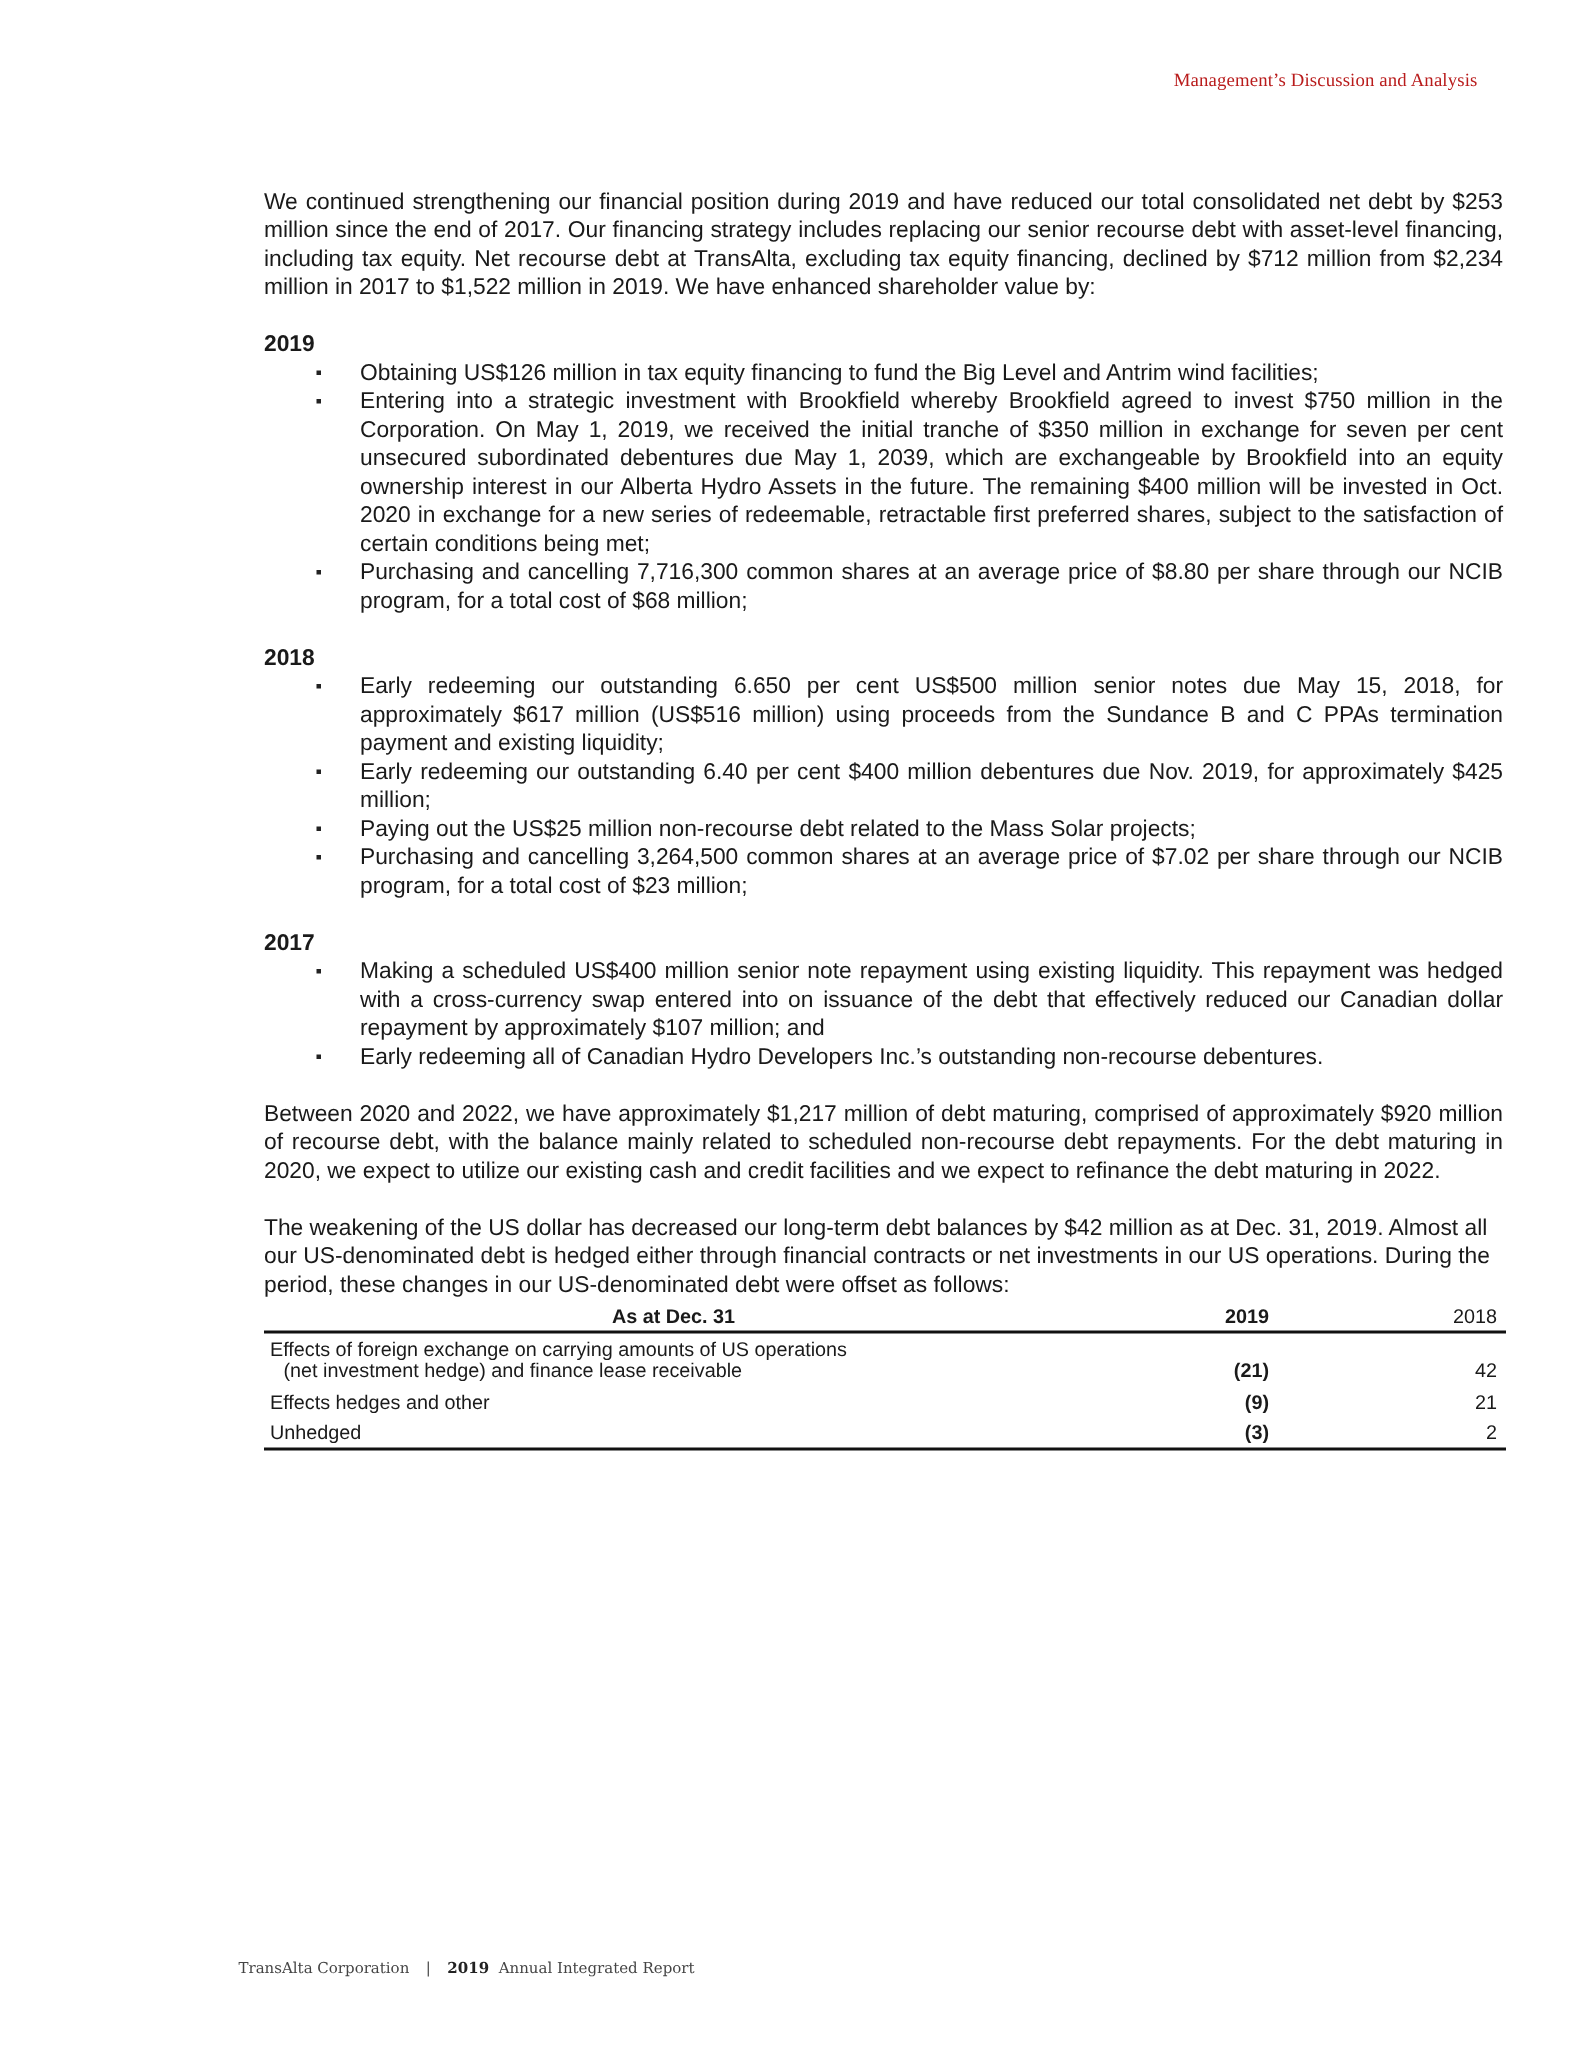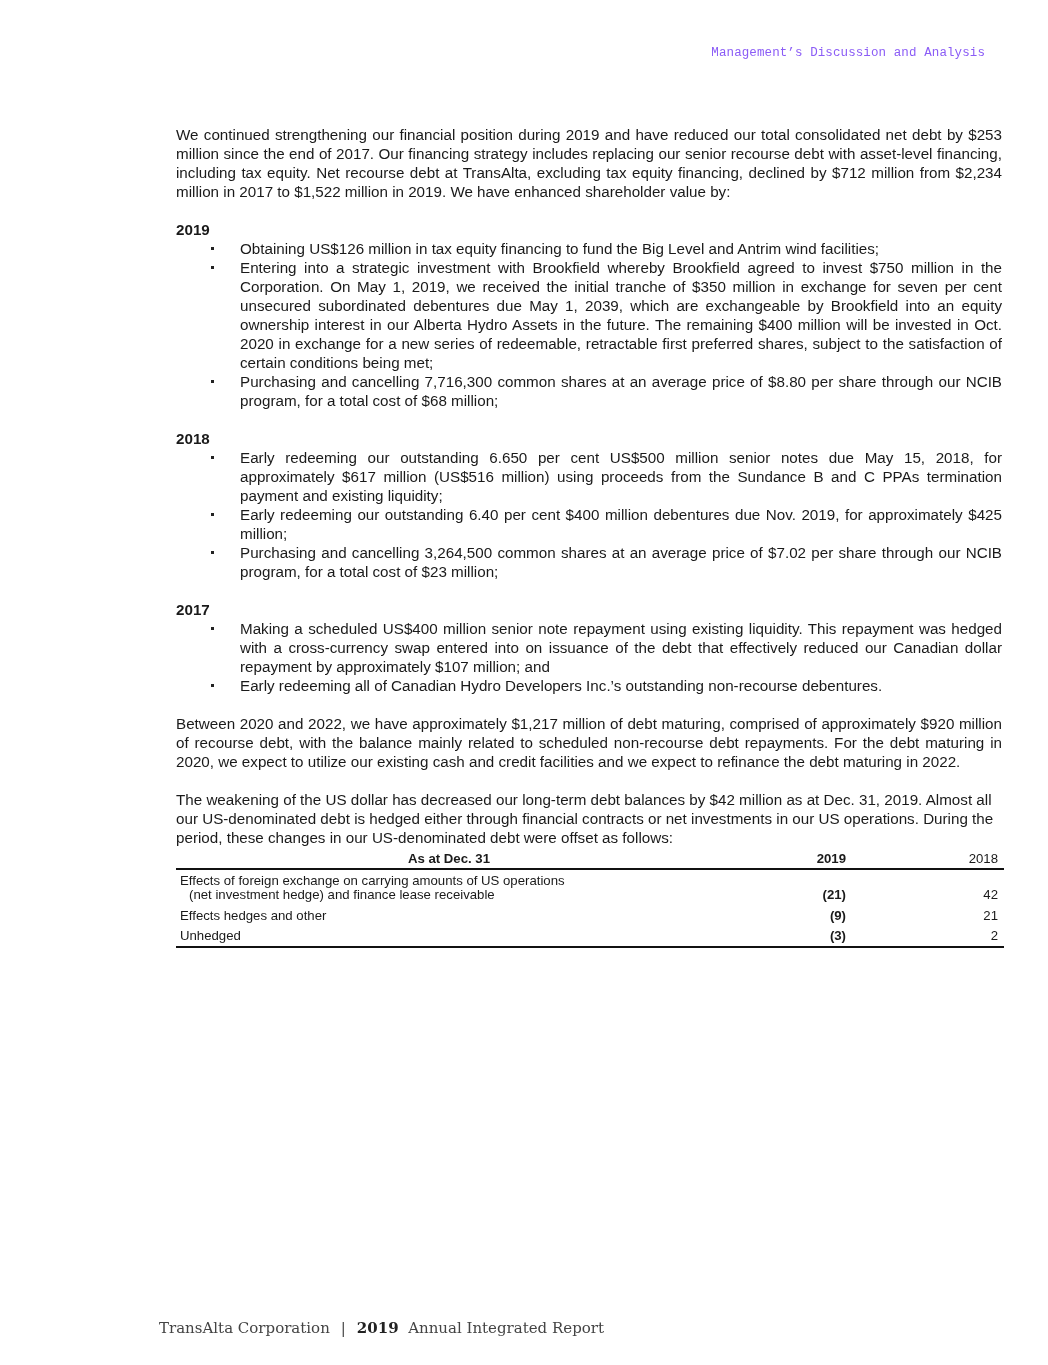--- a/index.html
+++ b/index.html
@@ -2,21 +2,21 @@
 <html><head>
   <meta charset="utf-8">
   <style>
     html, body { margin: 0; padding: 0; background: #ffffff; }
     body {
       width: 1048px; height: 1365px; position: relative; overflow: hidden;
       font-family: "Liberation Sans", sans-serif; color: #1a1a1a;
     }
     .running-header {
       position: absolute; top: 46px; right: 63px;
-      font-family: Liberation Mono, monospace; font-size: 12.5px; color: #8b5cf6;
+      font-family: Liberation Serif, serif; font-size: 12.5px; color: #b91c1c;
       letter-spacing: 0.1px;
     }
     .content {
       position: absolute; left: 176px; top: 125px; width: 826px;
       font-size: 15.2px; line-height: 19px;
     }
     p.para { margin: 0 0 19px 0; text-align: justify; }
     p.para.left { text-align: left; }
     .year-head { font-weight: bold; margin: 0; line-height: 19px; }
     ul.bullets { list-style: none; margin: 0 0 19px 0; padding: 0; }
@@ -39,21 +39,21 @@
     table.fx td.num { text-align: right; }
     table.fx td.c2019 { font-weight: bold; padding-right: 28px; width: 120px; }
     table.fx td.c2018 { width: 120px; padding-right: 6px; }
     table.fx tr.multi td { padding-top: 4px; padding-bottom: 4px; }
     table.fx .indent { display: block; padding-left: 9px; }
     table.fx tr.before-total td { border-bottom: 2px solid #111; }
     table.fx tr.total td { font-weight: bold; border-bottom: 3px solid #111; padding-top: 3px; padding-bottom: 2px; }
     table.fx tr.total td.c2018 { font-weight: normal; }
     .footer {
       position: absolute; top: 1307px; left: 159px;
-      font-family: "DejaVu Serif", serif; font-size: 15px; color: #444; margin-top: 12px;
+      font-family: "DejaVu Serif", serif; font-size: 10px; color: #444;
     }
     .footer .sep { margin: 0 11px; }
     .footer .yr { font-weight: bold; color: #222; }
     .page-num {
       position: absolute; top: 1379px; right: 63px;
       font-family: "DejaVu Serif", serif; font-size: 14px; font-weight: bold; color: #222;
     }
   </style>
 </head>
 <body>
@@ -70,20 +70,21 @@
       <li><span class="bullet"></span><span>Entering into a strategic investment with Brookfield whereby Brookfield agreed to invest $750 million in the Corporation. On May 1, 2019, we received the initial tranche of $350 million in exchange for seven per cent unsecured subordinated debentures due May 1, 2039, which are exchangeable by Brookfield into an equity ownership interest in our Alberta Hydro Assets in the future.  The remaining $400 million will be invested in Oct. 2020 in exchange for a new series of redeemable, retractable first preferred shares, subject to the satisfaction of certain conditions being met;</span></li>
       <li><span class="bullet"></span><span>Purchasing and cancelling 7,716,300 common shares at an average price of $8.80 per share through our NCIB program, for a total cost of $68 million;</span></li>
     </ul>
   </div>
 
   <div class="section">
     <p class="year-head">2018</p>
     <ul class="bullets">
       <li><span class="bullet"></span><span>Early redeeming our outstanding 6.650 per cent US$500 million senior notes due May 15, 2018, for approximately $617 million (US$516 million) using proceeds from the Sundance B and C PPAs termination payment and existing liquidity;</span></li>
       <li><span class="bullet"></span><span>Early redeeming our outstanding 6.40 per cent $400 million debentures due Nov. 2019, for approximately $425 million;</span></li>
+      <li><span class="bullet"></span><span>Paying out the US$25 million non-recourse debt related to the Mass Solar projects;</span></li>
       <li><span class="bullet"></span><span>Purchasing and cancelling 3,264,500 common shares at an average price of $7.02 per share through our NCIB program, for a total cost of $23 million;</span></li>
     </ul>
   </div>
 
   <div class="section">
     <p class="year-head">2017</p>
     <ul class="bullets">
       <li><span class="bullet"></span><span>Making a scheduled US$400 million senior note repayment using existing liquidity. This repayment was hedged with a cross-currency swap entered into on issuance of the debt that effectively reduced our Canadian dollar repayment by approximately $107 million; and</span></li>
       <li><span class="bullet"></span><span>Early redeeming all of Canadian Hydro Developers Inc.’s  outstanding non-recourse debentures.</span></li>
     </ul>

